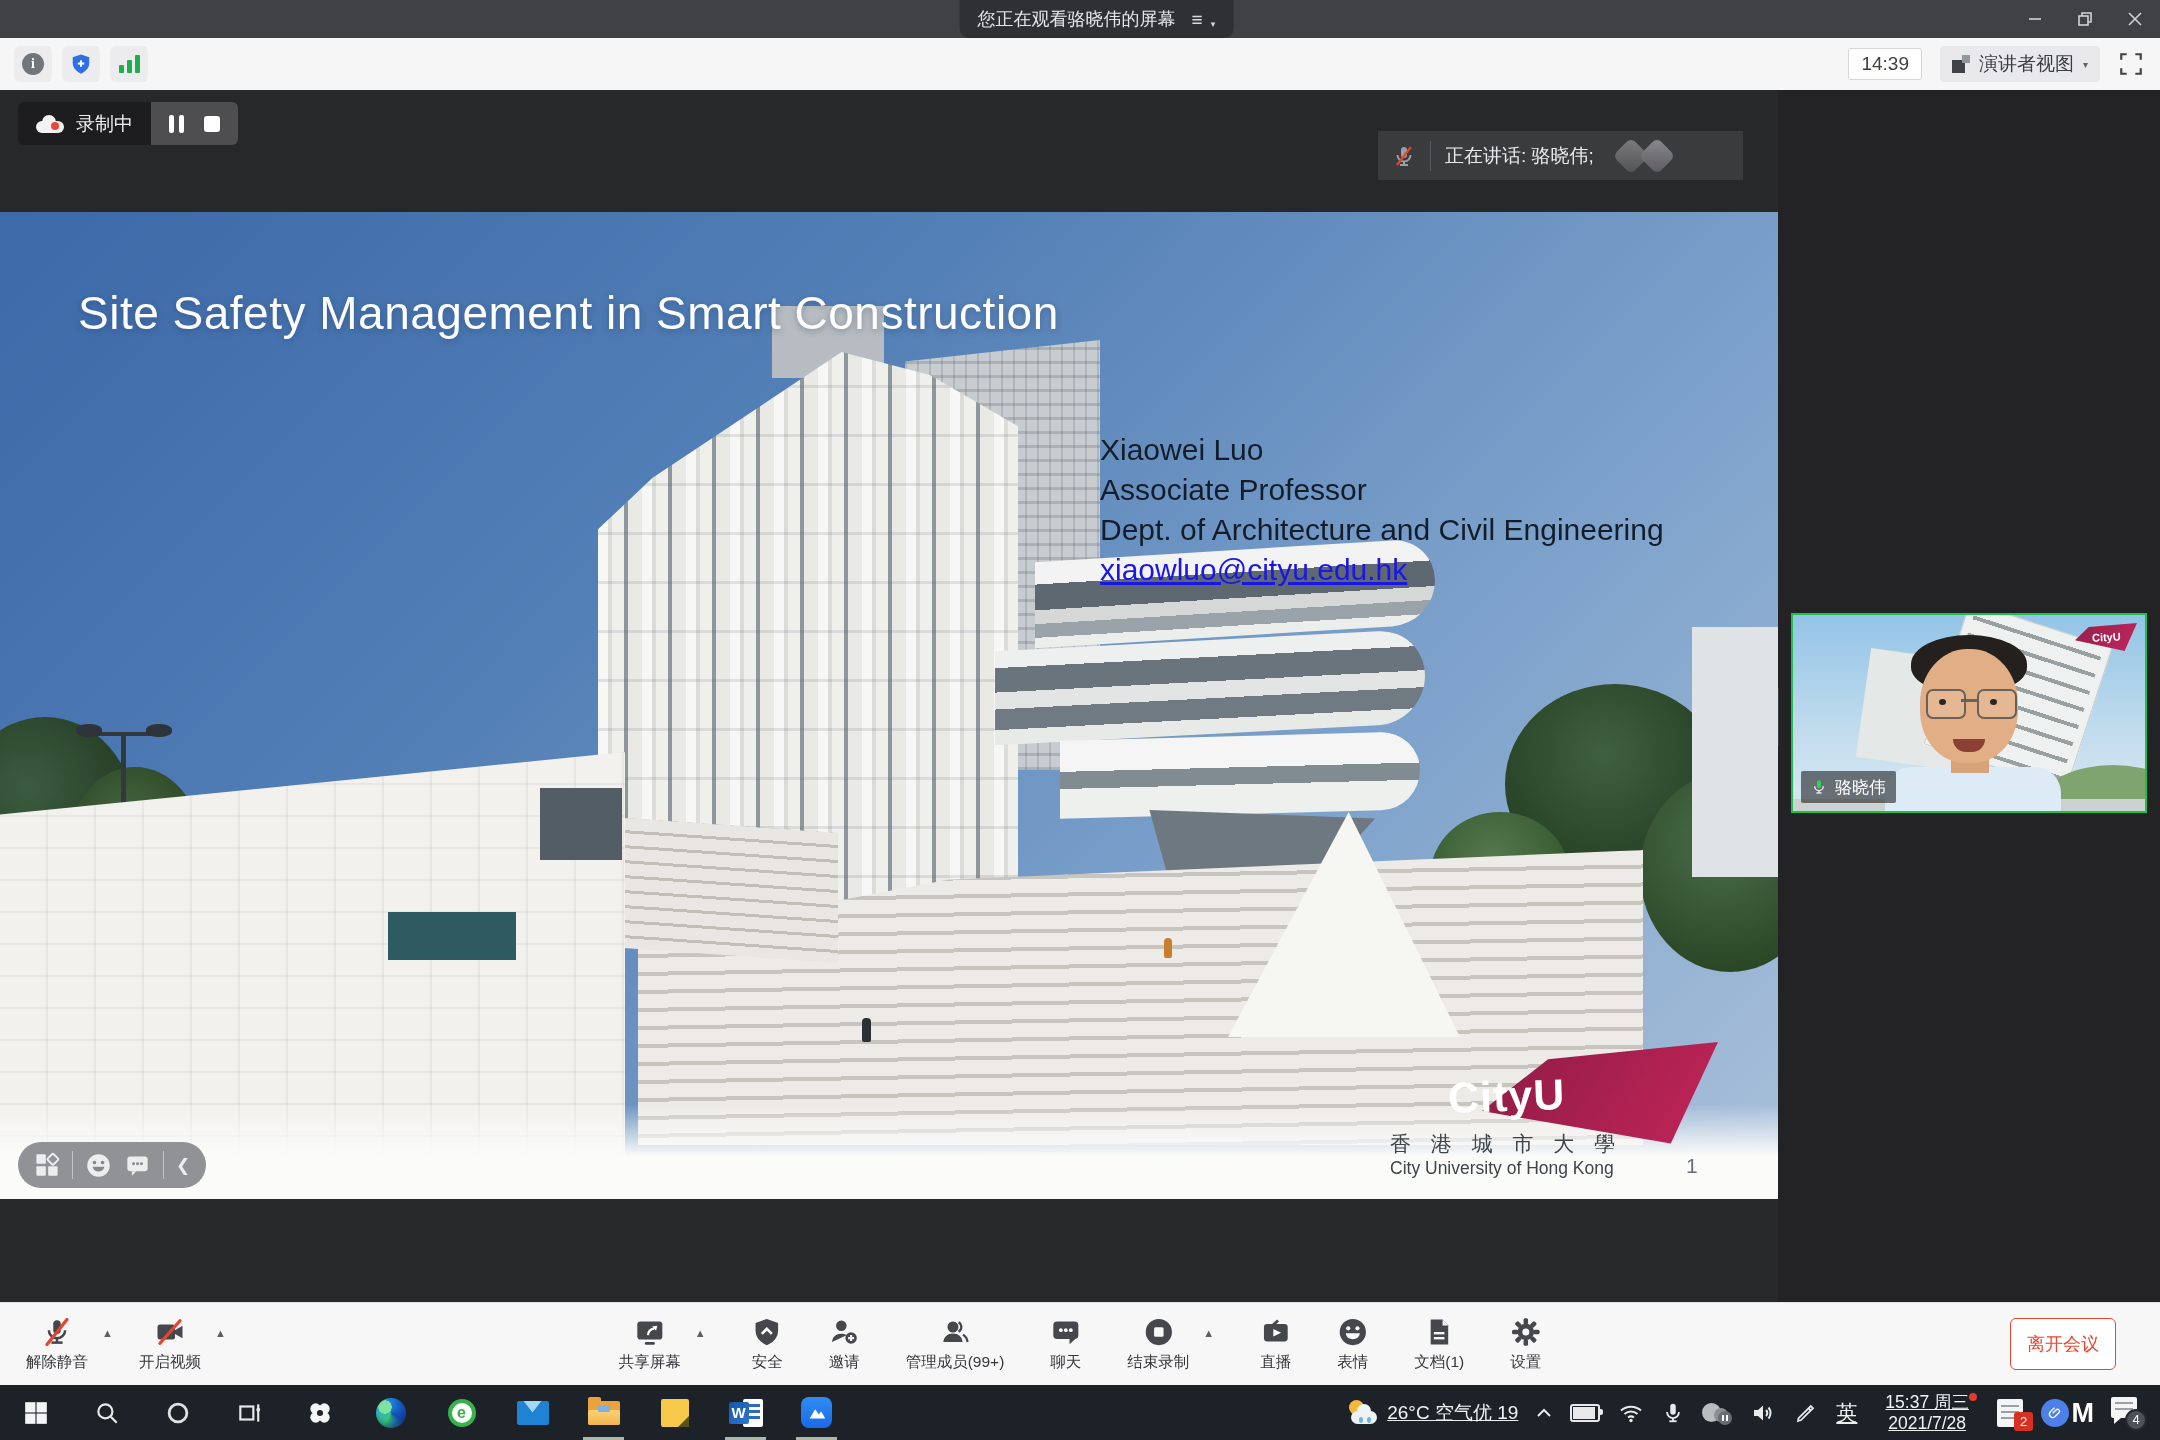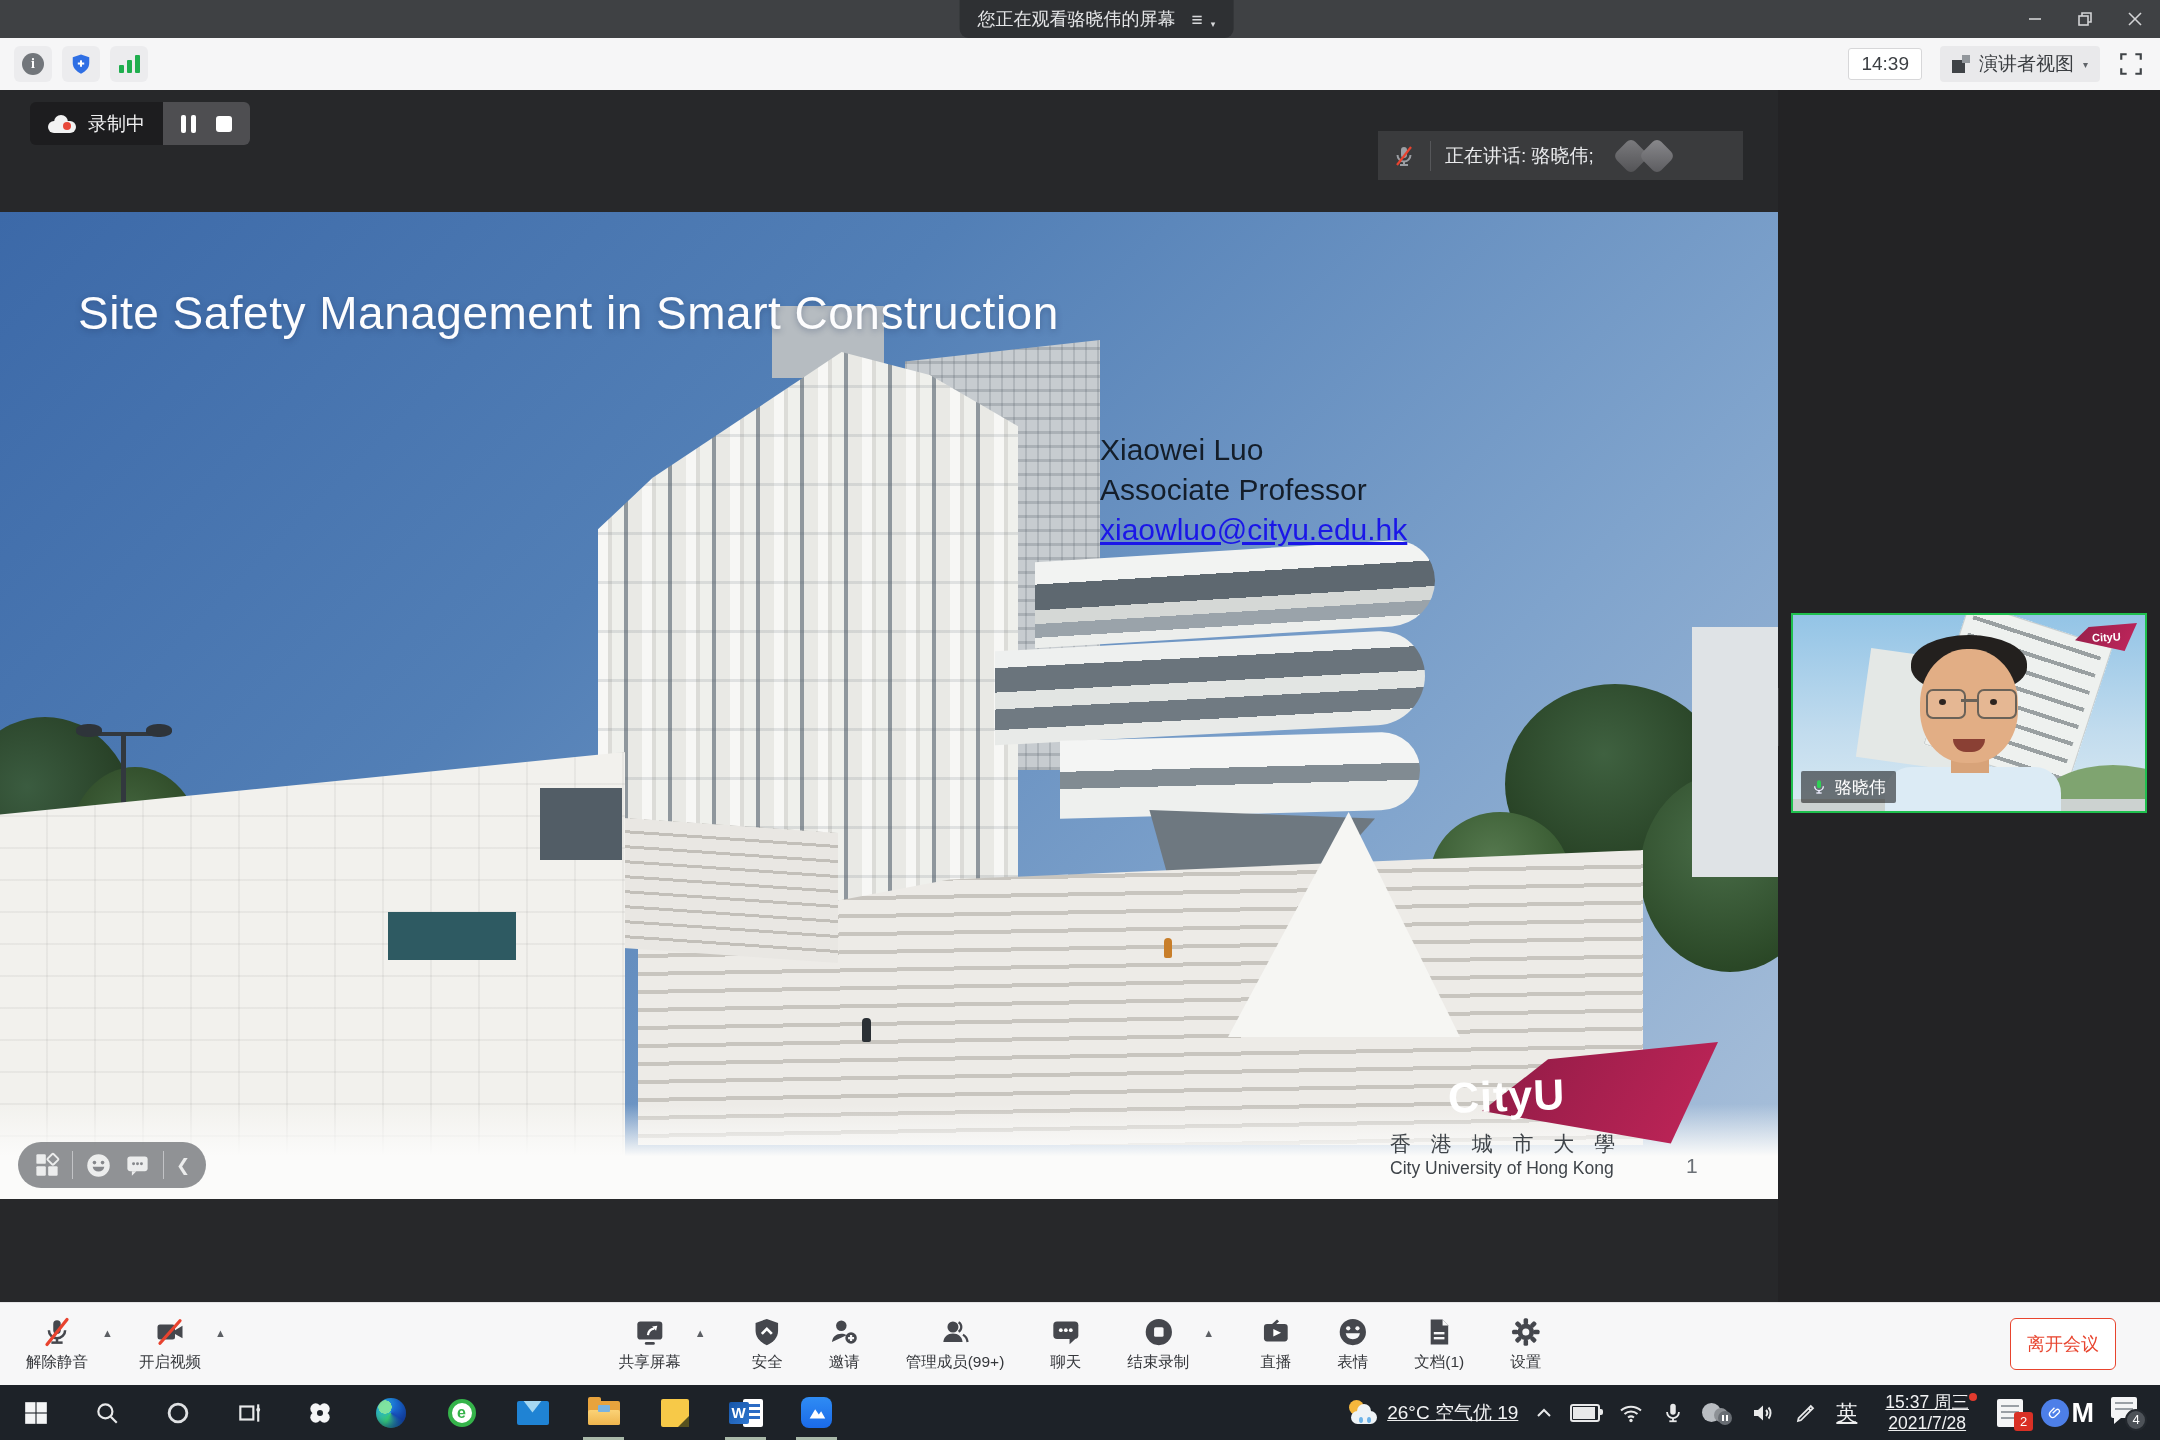--- a/index.html
+++ b/index.html
@@ -31,21 +31,21 @@
   .vm-icon{position:relative;width:18px;height:18px;}
   .vm-icon .big{position:absolute;left:0;bottom:0;width:13px;height:13px;background:#3f4347;}
   .vm-icon .small{position:absolute;right:0;top:0;width:8px;height:8px;background:#92979c;}
   .caret-glyph{font-size:10px;color:#5f6368;}
   #scroll-thumb{right:2px;top:62px;width:6px;height:150px;background:#d8b866;border-radius:3px;opacity:.85;}
 
   
   #content{left:0;top:90px;width:2160px;height:1212px;background:#27282a;}
 
   
-  #rec-pill{left:30px;top:12px;height:43px;display:flex;border-radius:6px;overflow:hidden;}
+  #rec-pill{left:18px;top:12px;height:43px;display:flex;border-radius:6px;overflow:hidden;}
   .rec-left{background:#1d1d1f;display:flex;align-items:center;gap:12px;padding:0 18px;}
   .rec-cloud{position:relative;width:28px;height:18px;}
   .rec-cloud .c{position:absolute;left:0;bottom:0;width:28px;height:12px;background:#f2f2f2;border-radius:8px;}
   .rec-cloud .c2{position:absolute;left:6px;bottom:4px;width:14px;height:14px;background:#f2f2f2;border-radius:50%;}
   .rec-cloud .dot{position:absolute;right:5px;bottom:3px;width:8px;height:8px;background:#e8483a;border-radius:50%;}
   .rec-label{color:#f0f0f1;font-size:19px;}
   .rec-right{background:#4e4e51;display:flex;align-items:center;gap:20px;padding:0 18px;}
   .pause-ic{display:flex;gap:5px;}
   .pause-ic i{display:block;width:5px;height:18px;background:#fff;border-radius:2px;}
   .stop-ic{width:16px;height:16px;background:#fff;border-radius:3px;}
@@ -375,20 +375,21 @@
           <span class="h2 abs"></span>
         </div>
       <span class="fig fig1"></span>
       <span class="fig fig2"></span>
       <div class="bottom-fade abs"></div>
 
       <div class="s-title abs">Site Safety Management in Smart Construction</div>
       <div class="s-presenter abs">
         <div>Xiaowei Luo</div>
         <div>Associate Professor</div>
+        <div>Dept. of Architecture and Civil Engineering</div>
         <div class="s-email">xiaowluo@cityu.edu.hk</div>
       </div>
 
       <div class="logo abs">
         <span class="logo-shape"></span>
         <span class="logo-brand">CityU</span>
         <span class="logo-cn">香 港 城 市 大 學</span>
         <span class="logo-en">City University of Hong Kong</span>
         <span class="logo-page">1</span>
       </div>

